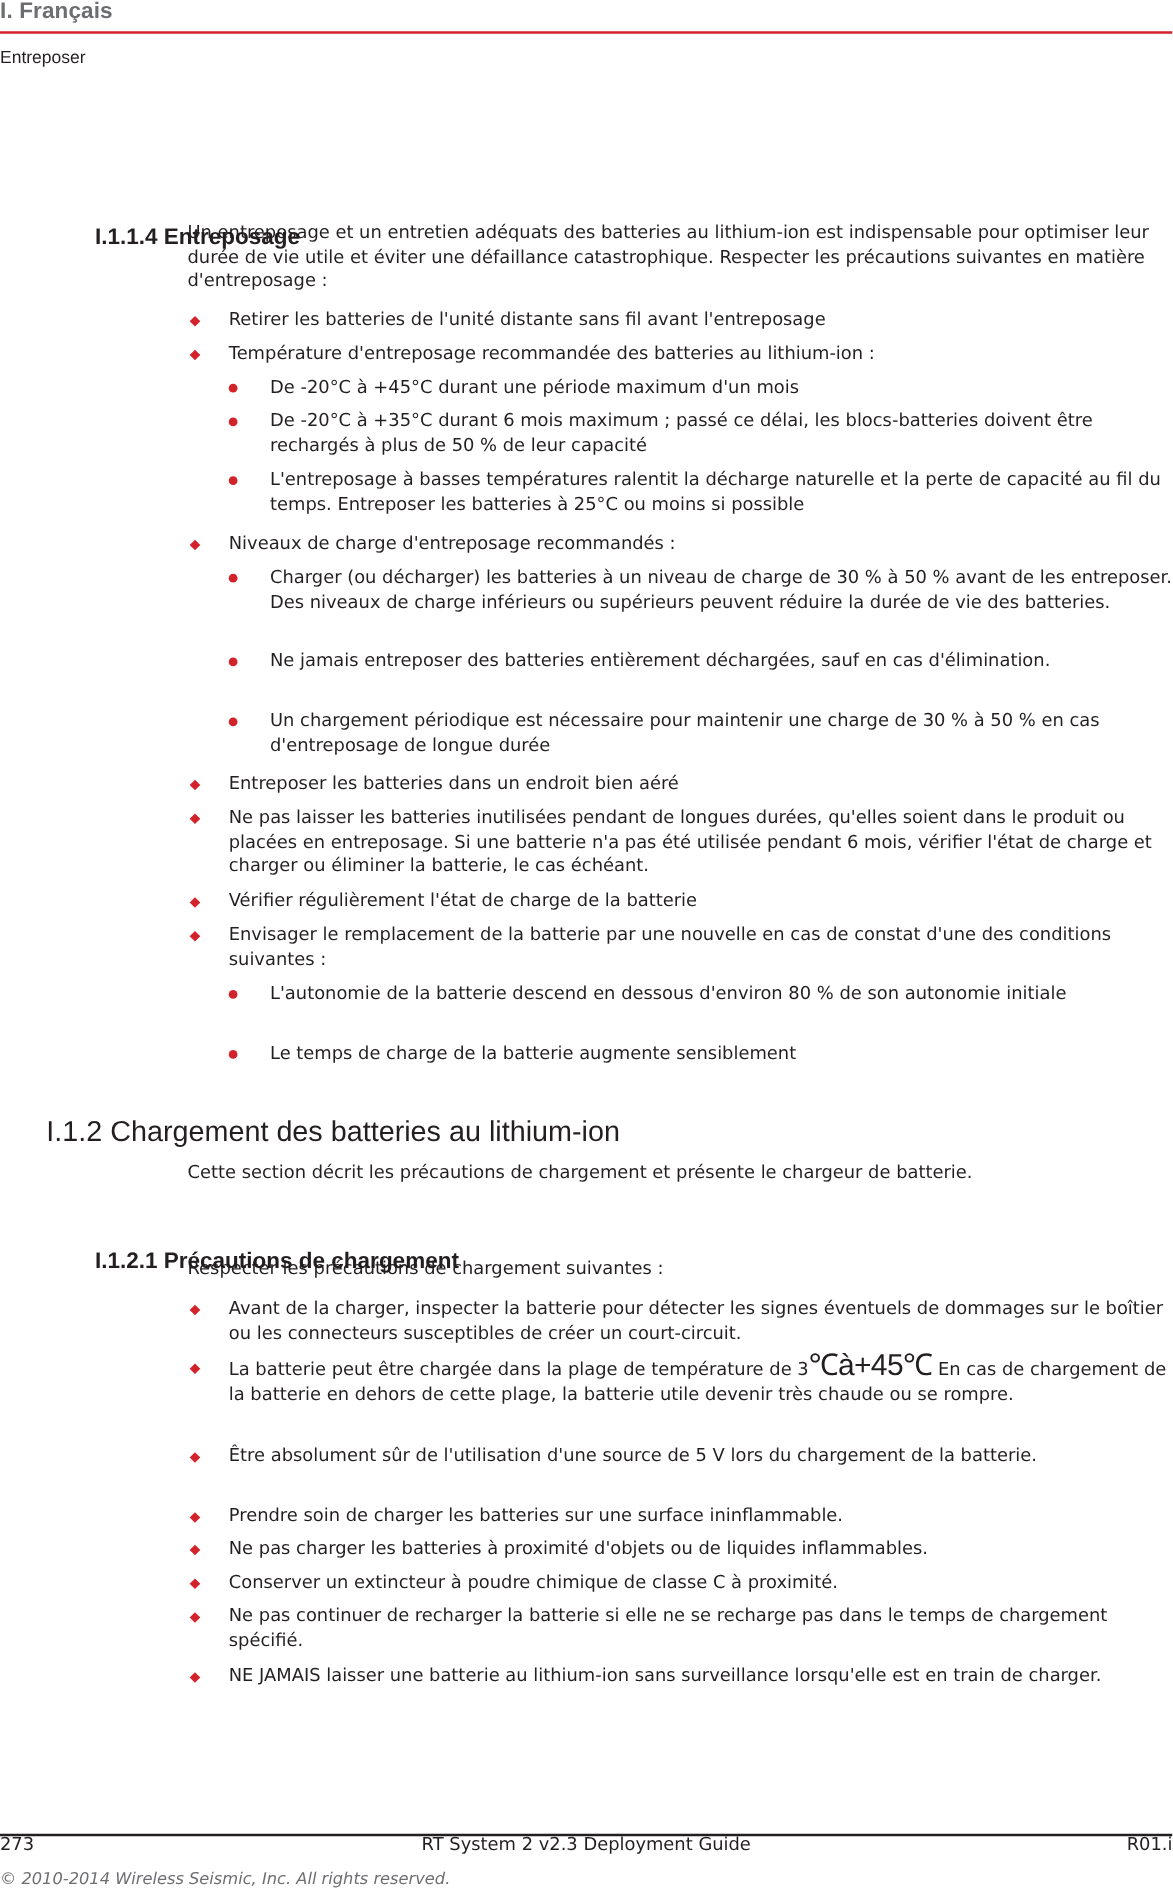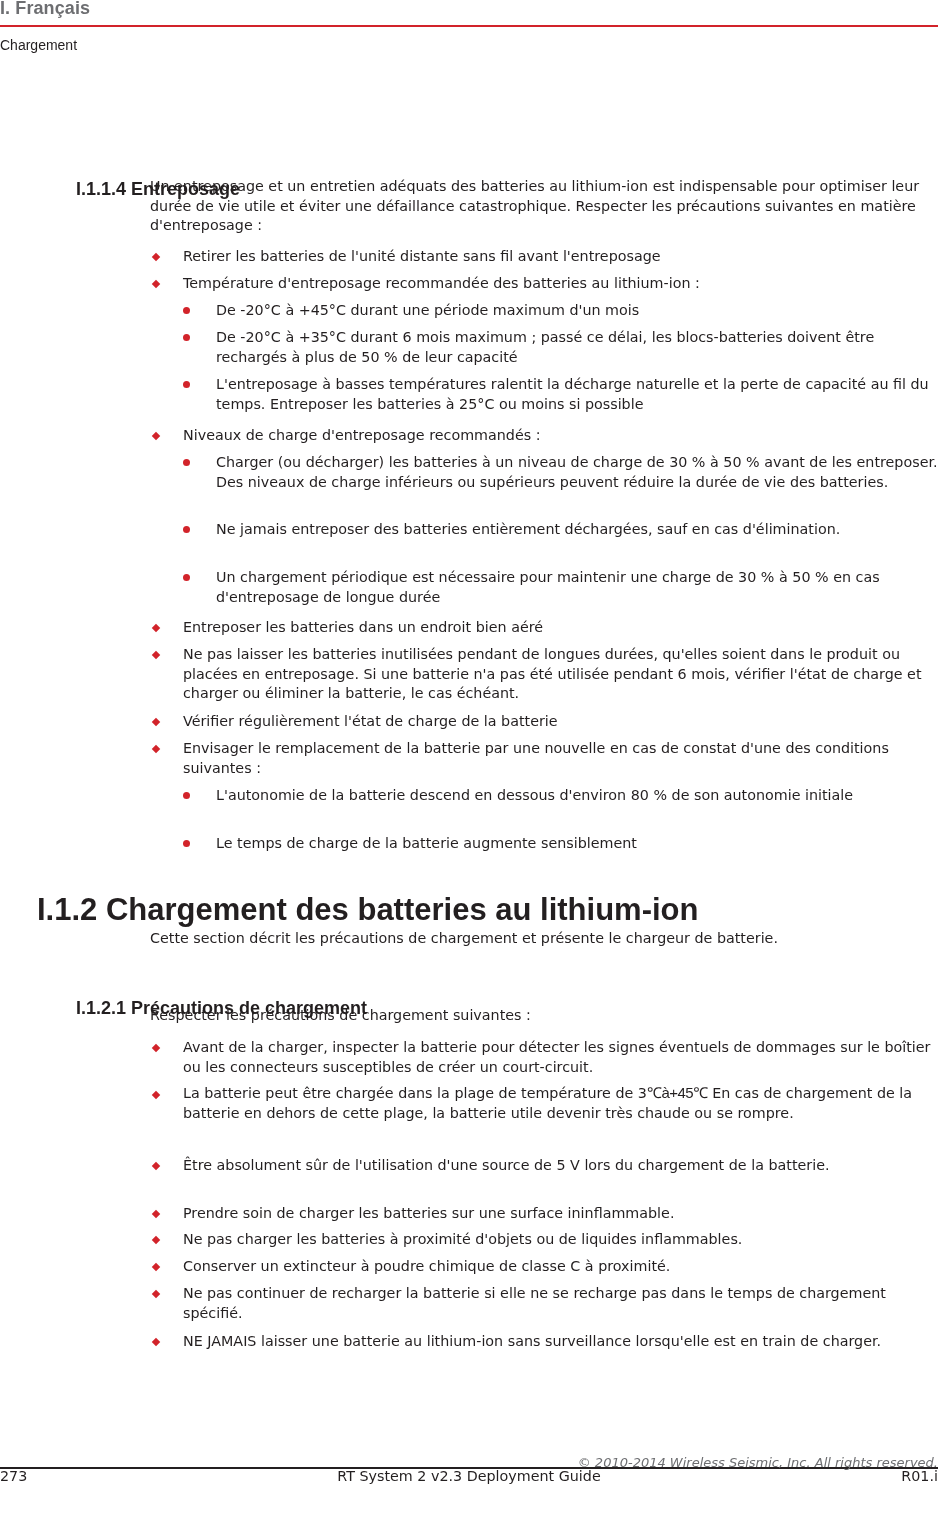--- a/index.html
+++ b/index.html
@@ -18,61 +18,61 @@
     .page-header-sub {
       position: absolute; left: 0; top: 37px;
       font-family: "Liberation Sans", sans-serif; font-size: 14px; color: #231f20;
     }
     .h4 {
       position: absolute; left: 76px;
       font-family: "Liberation Sans", sans-serif; font-weight: bold; font-size: 18px; color: #231f20;
     }
     .h3 {
       position: absolute; left: 37px;
-      font-family: "Liberation Sans", sans-serif; font-weight: bold; font-size: 31px; color: #231f20;
+      font-family: "Liberation Sans", sans-serif; font-weight: normal; font-size: 23px; color: #231f20;
     }
     .para {
       position: absolute; left: 150px; width: 790px;
       font-size: 14.3px; line-height: 19.5px; color: #231f20;
     }
     .item {
       position: absolute; font-size: 14.3px; line-height: 19.5px; color: #231f20;
     }
     .item.l1 { left: 183px; width: 757px; }
     .item.l2 { left: 216px; width: 724px; }
     .bullet-diamond {
       position: absolute; width: 6px; height: 6px; background: #d2232a;
       transform: rotate(45deg);
     }
     .bullet-diamond.l1 { left: 153px; }
     .bullet-dot {
       position: absolute; width: 7px; height: 7px; border-radius: 50%; background: #d2232a;
     }
     .bullet-dot.l2 { left: 183px; }
-    .big-temp { font-family: "Liberation Sans", sans-serif; font-size: 15px; letter-spacing: -0.5px; }
+    .big-temp { font-family: "Liberation Sans", sans-serif; font-size: 24px; letter-spacing: -0.5px; }
     .footer-rule {
       position: absolute; left: 0; top: 1467px; width: 938px; height: 2px; background: #231f20;
     }
     .footer-left, .footer-center, .footer-right {
       position: absolute; top: 1468px; font-family: "DejaVu Sans", sans-serif; font-size: 14.3px; color: #231f20;
     }
     .footer-left { left: 0; }
     .footer-center { left: 0; width: 938px; text-align: center; }
     .footer-right { right: 0; }
     .footer-copyright {
-      position: absolute; top: 1455px; left: 0; width: 938px; text-align: right;
+      position: absolute; top: 1496px; left: 0; width: 938px; text-align: left;
       font-size: 13px; font-style: italic; color: #6d6e71;
     }
   </style>
 </head>
 <body>
 
 <div class="page-header-title">I. Français</div>
 <div class="header-rule"></div>
-<div class="page-header-sub">Chargement</div>
+<div class="page-header-sub">Entreposer</div>
 
 <div class="h4" style="top:143px;margin-top:36px;">I.1.1.4 Entreposage</div>
 <div class="para" style="top:177px;">Un entreposage et un entretien adéquats des batteries au lithium-ion est indispensable pour optimiser leur durée de vie utile et éviter une défaillance catastrophique. Respecter les précautions suivantes en matière d'entreposage :</div>
 
 <div>
   <div class="bullet-diamond l1" style="top:254px;"></div>
   <div class="item l1" style="top:247px;">Retirer les batteries de l'unité distante sans fil avant l'entreposage</div>
 
   <div class="bullet-diamond l1" style="top:281px;"></div>
   <div class="item l1" style="top:274px;">Température d'entreposage recommandée des batteries au lithium-ion :</div>

